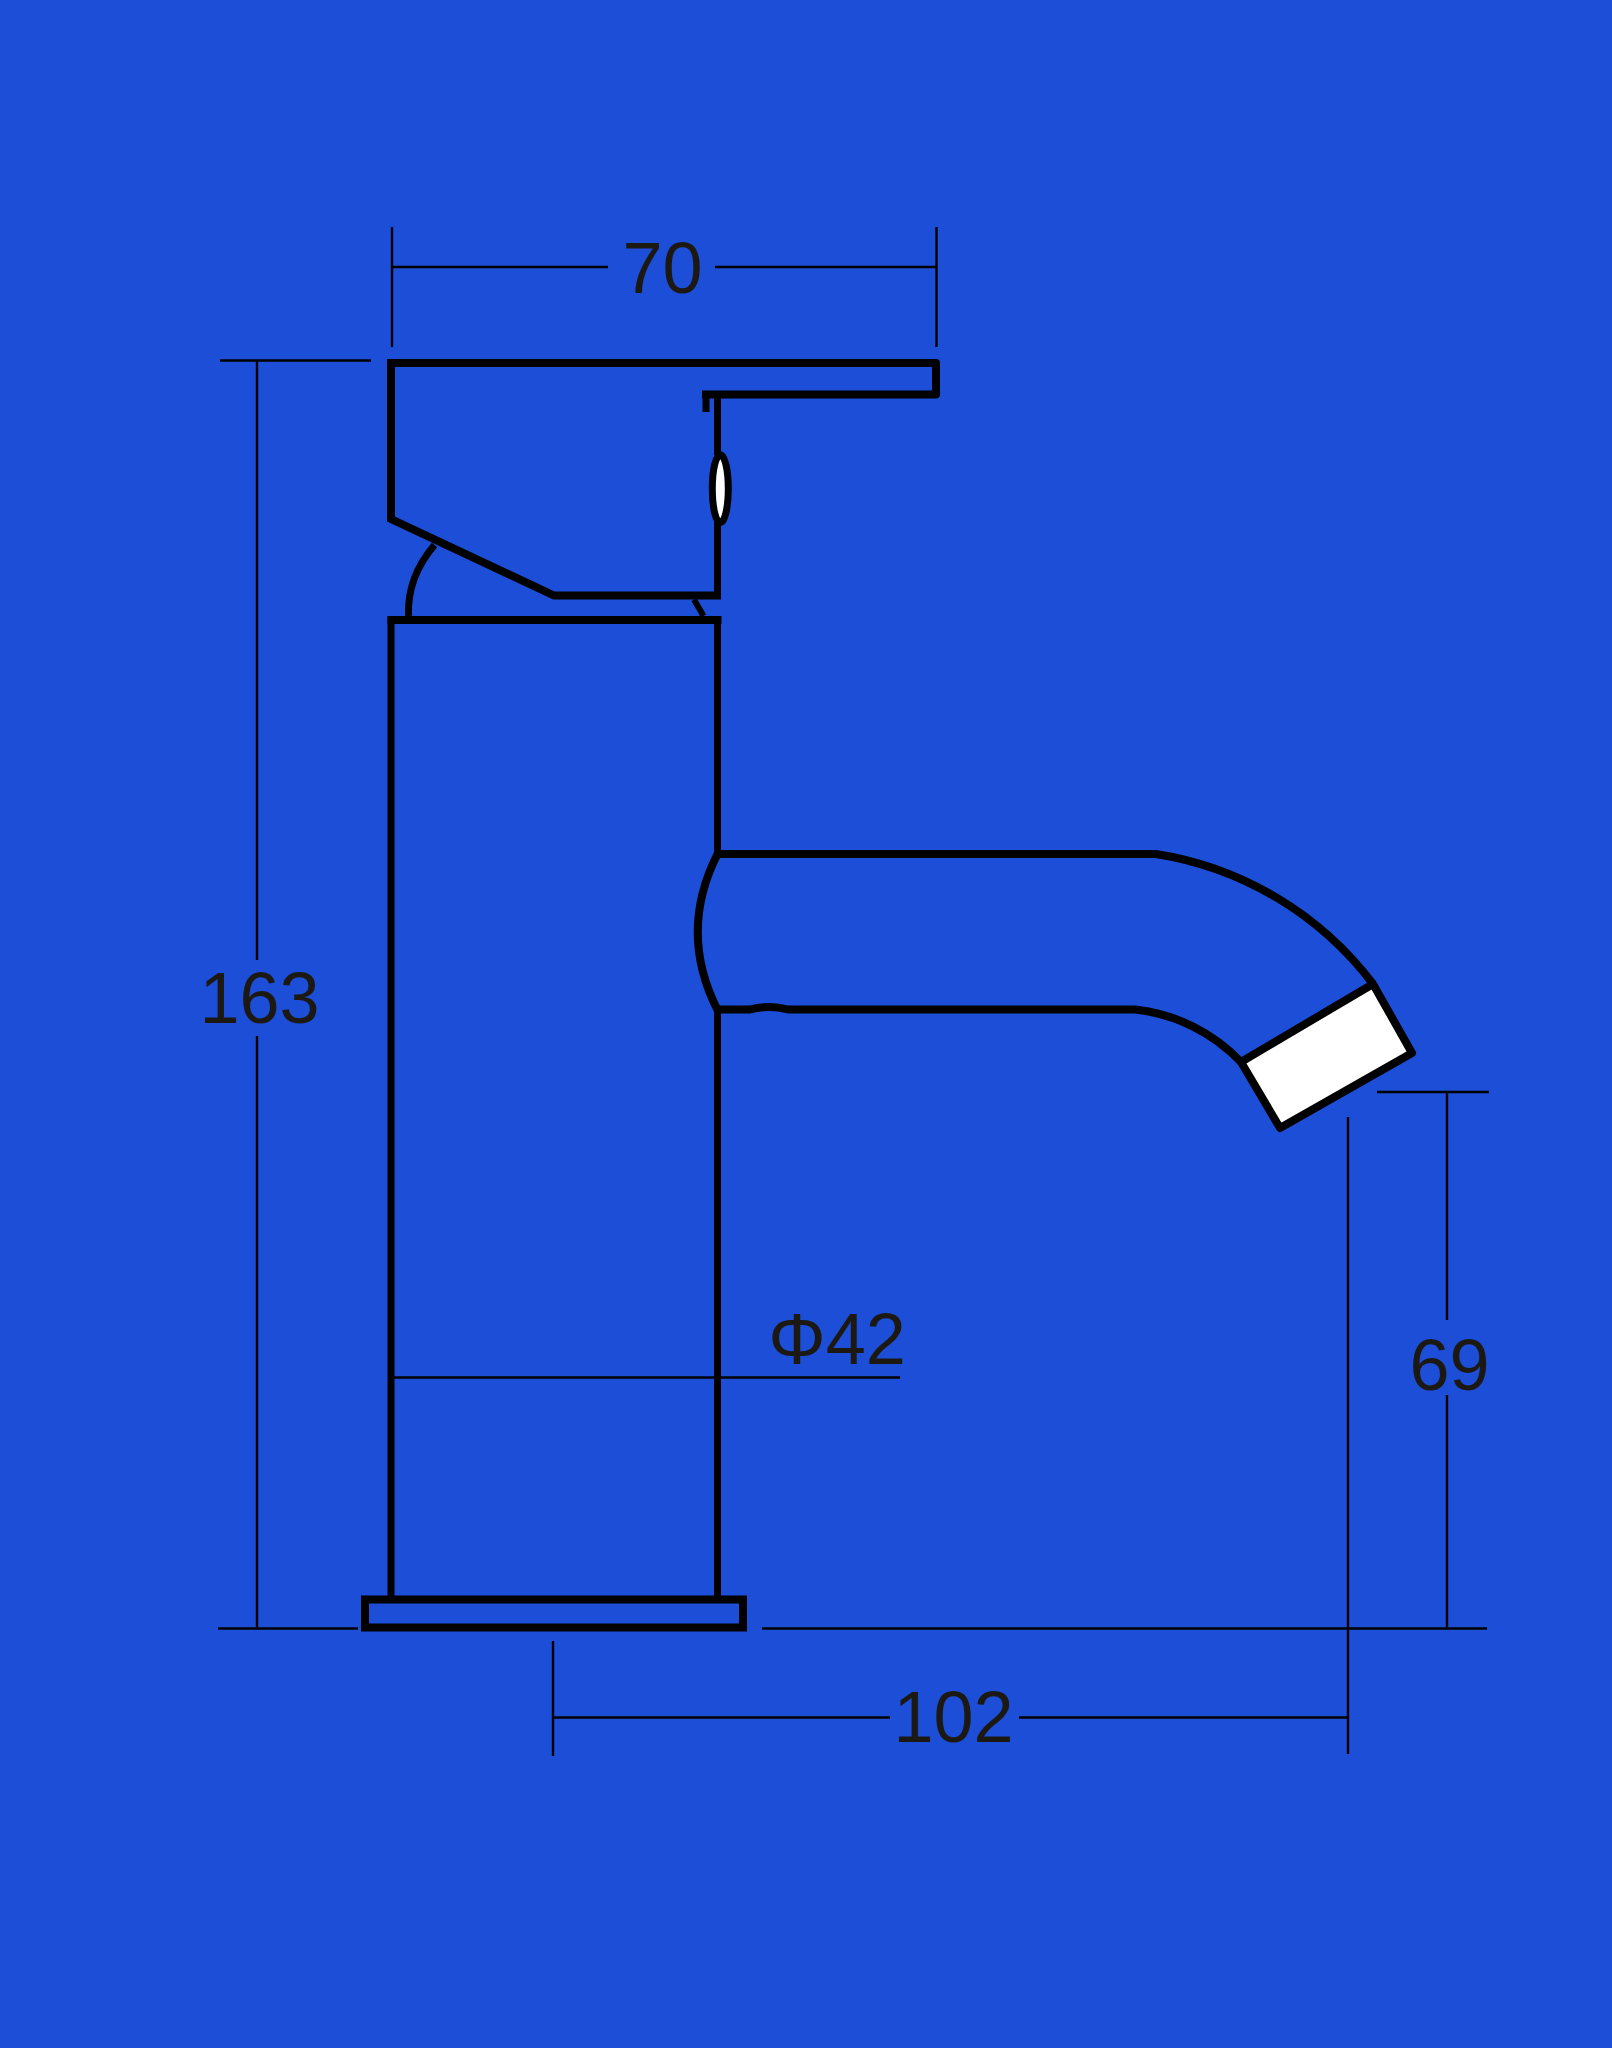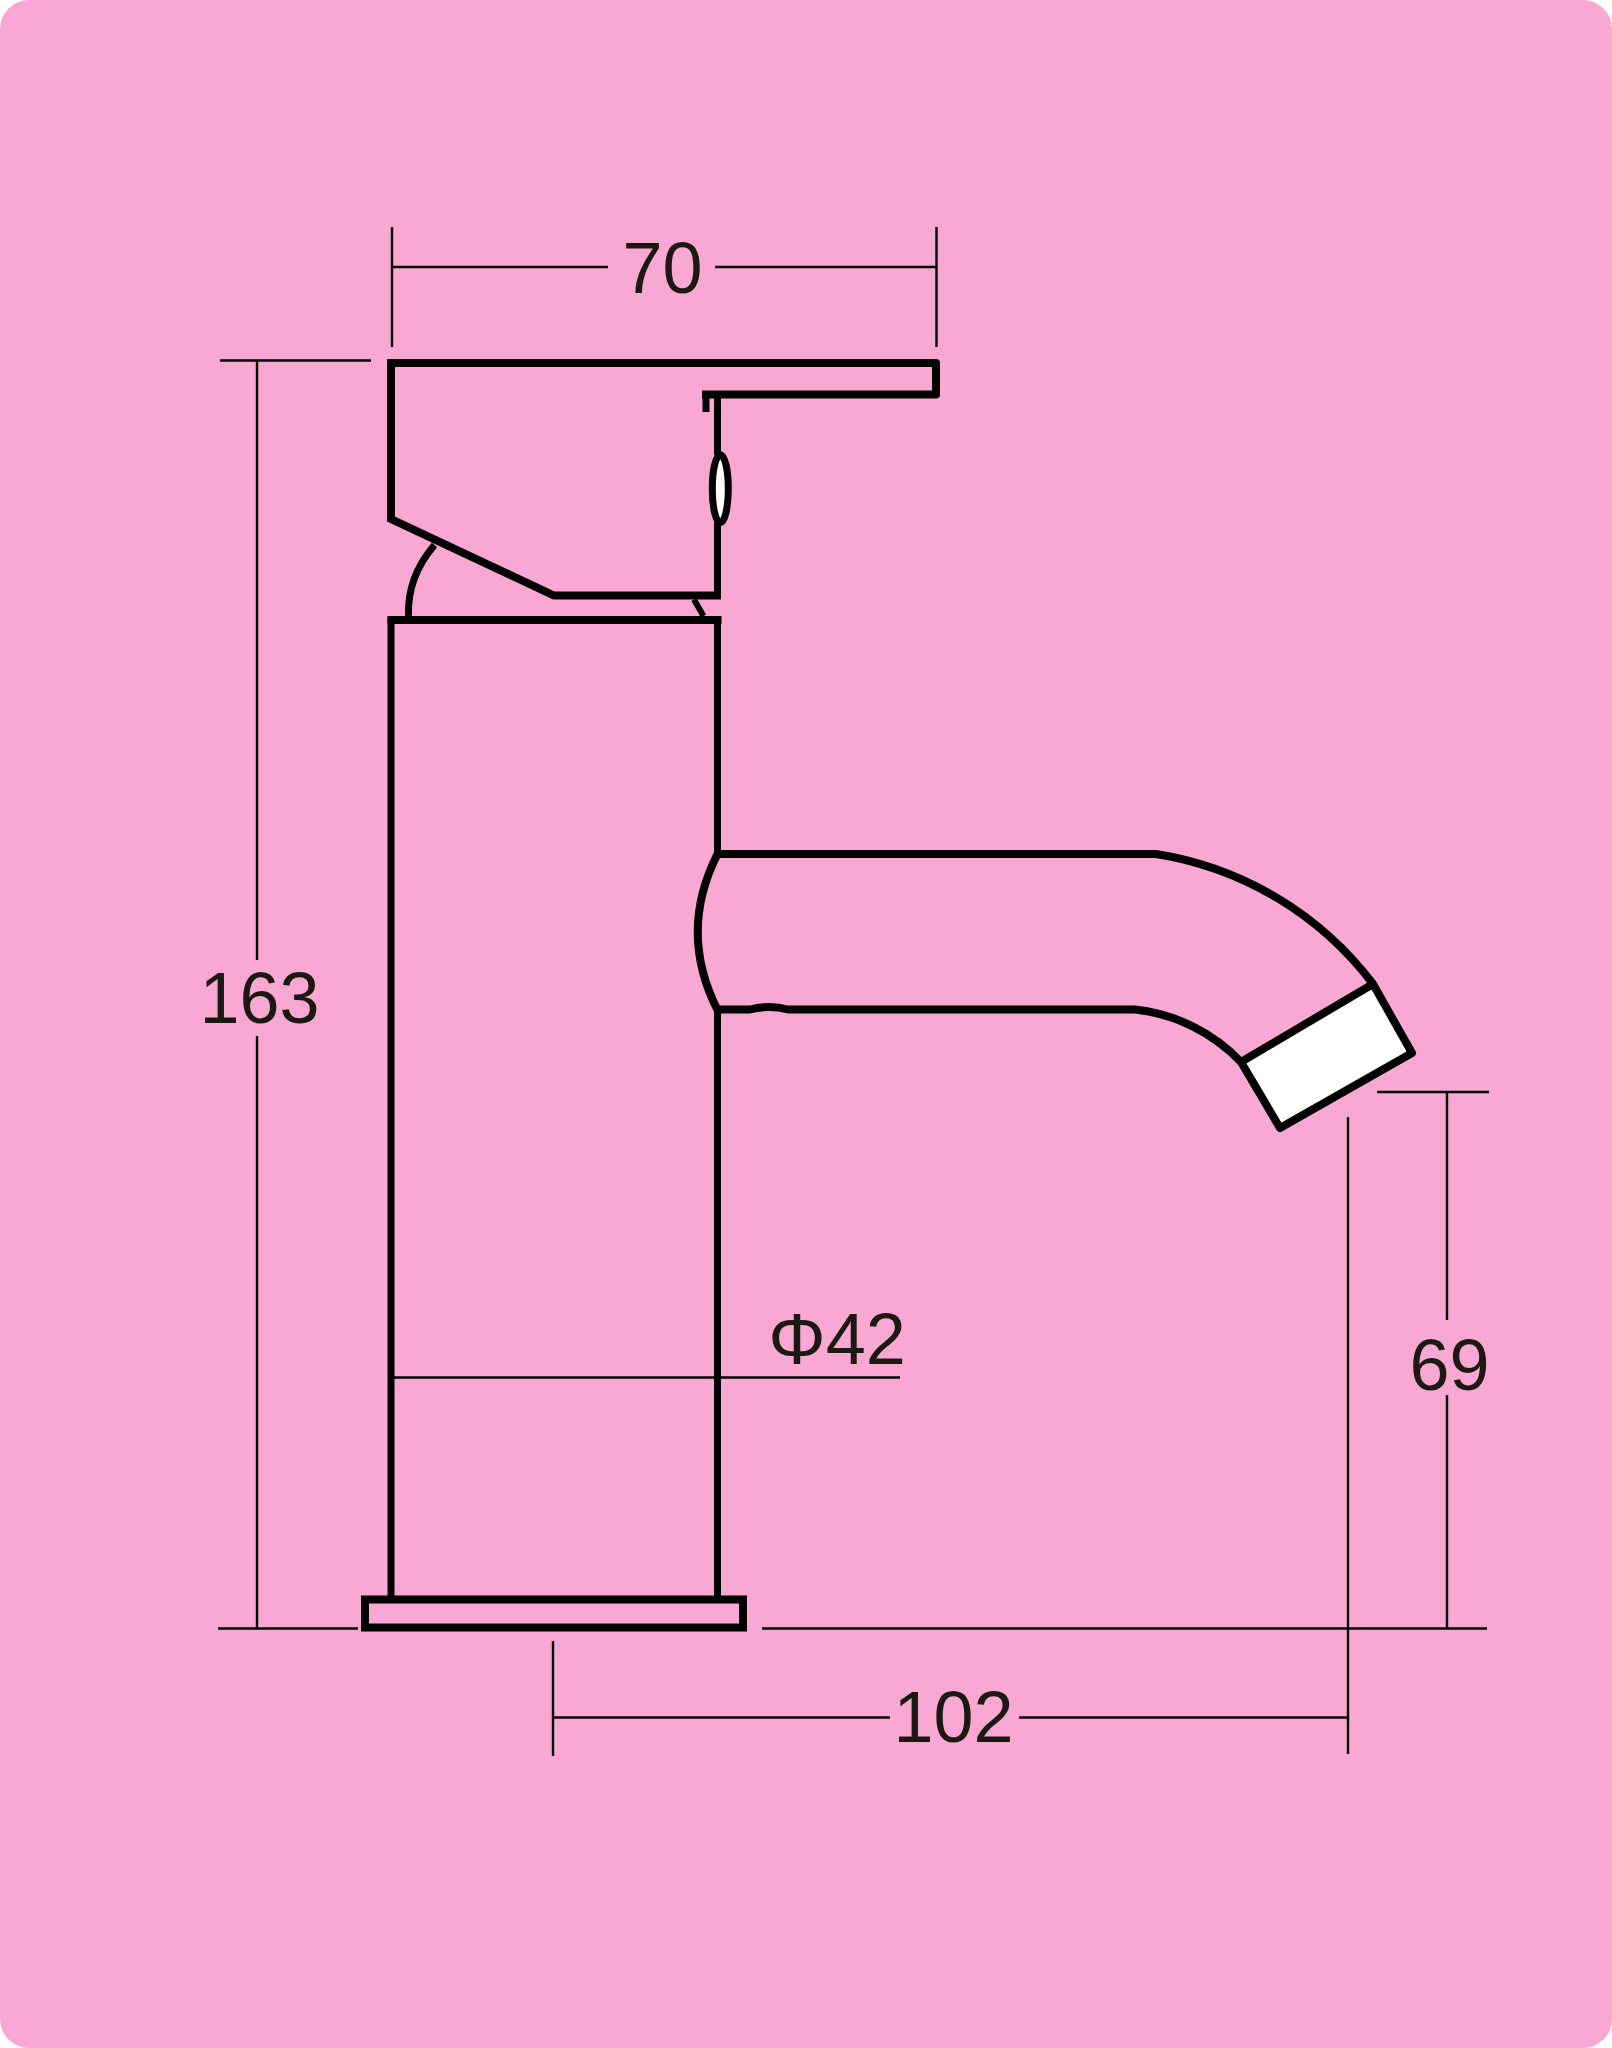--- a/index.html
+++ b/index.html
@@ -1,16 +1,16 @@
 <!DOCTYPE html>
 <html><head>
 <meta charset="utf-8">
 <style>
   html,body{margin:0;padding:0;background:#fff;}
-  .page{position:relative;width:1612px;height:2048px;background:#f9a8d4;overflow:hidden;border-radius:29px;}
+  .page{position:relative;width:1612px;height:2048px;background:#1d4ed8;overflow:hidden;}
   svg{position:absolute;left:0;top:0;}
   text{font-family:"Liberation Sans",sans-serif;fill:#1c1913;}
 </style>
 </head>
 <body>
 
 <div class="page">
 <svg width="1612" height="2048" viewBox="0 0 1612 2048">
 
 <path d="M391,363 H936 V394.5 H702" fill="none" stroke="#000" stroke-width="8" stroke-linejoin="round"></path>

